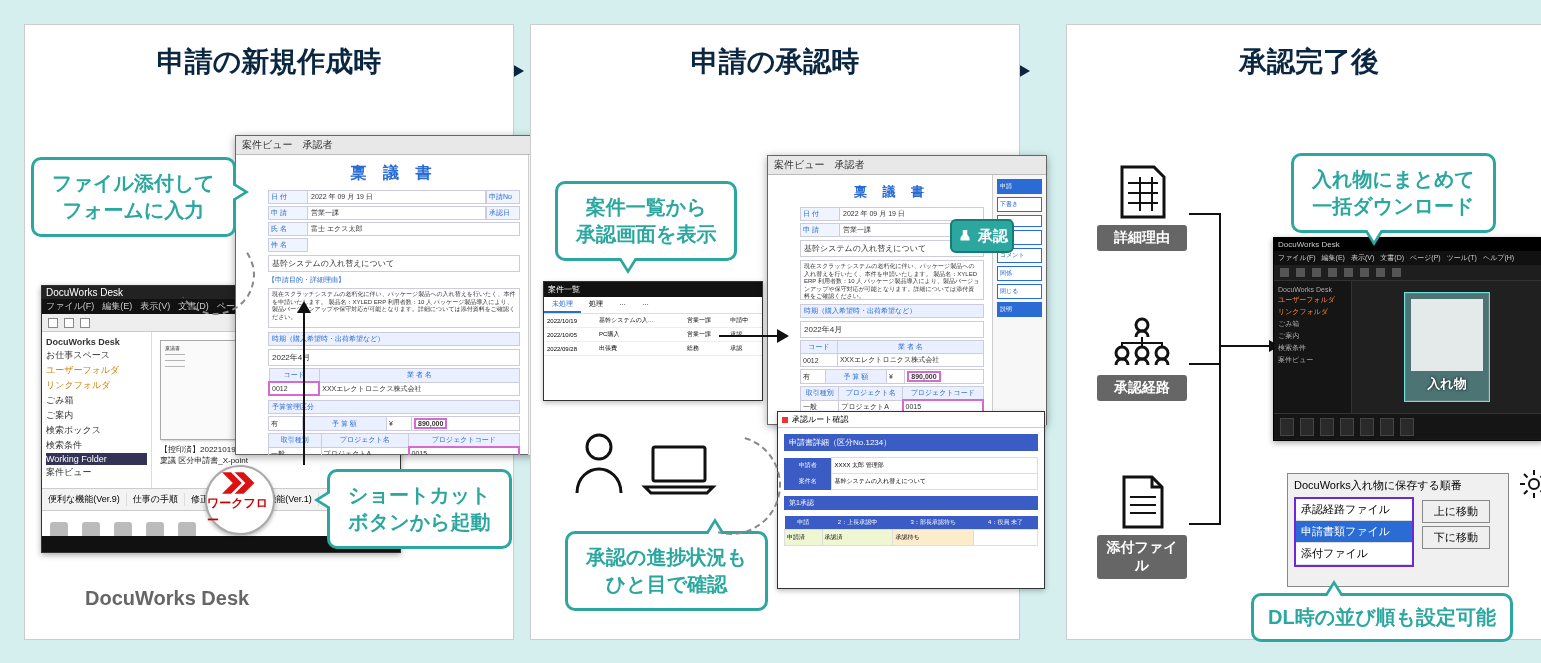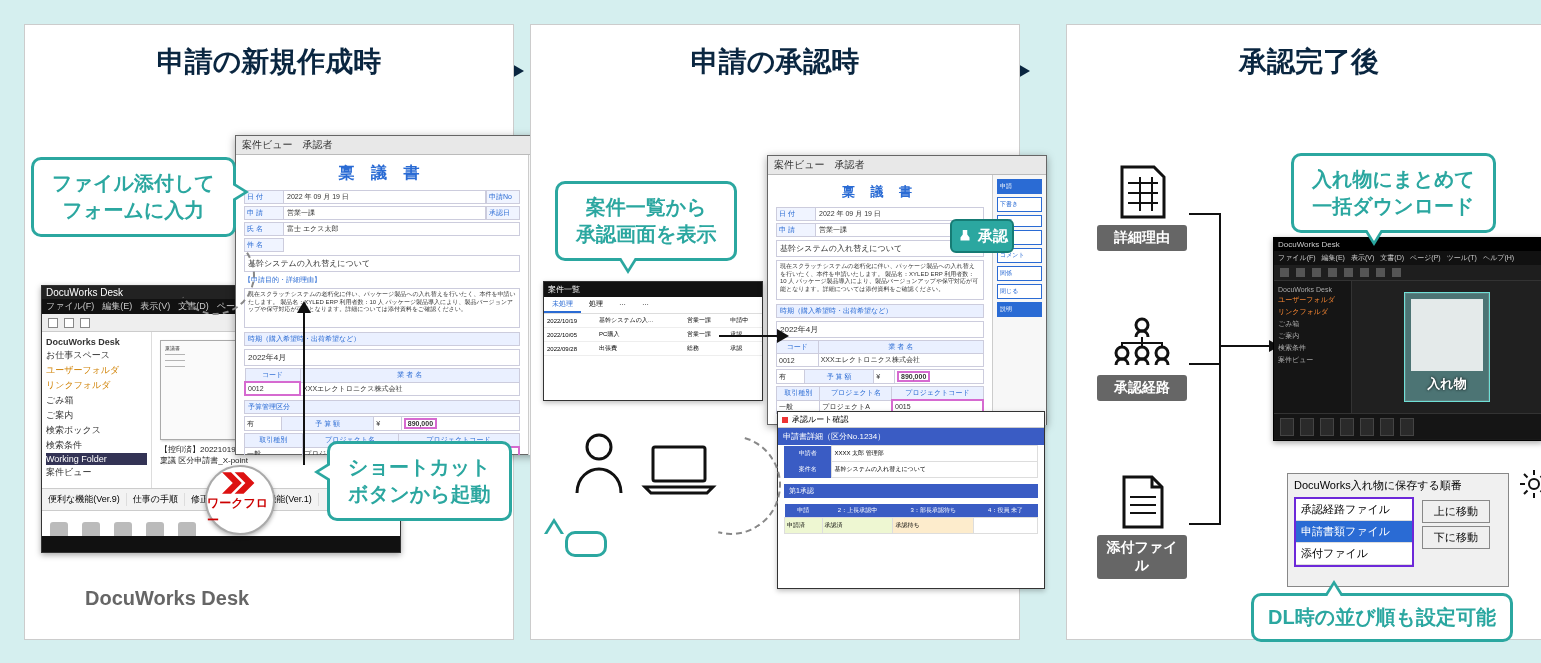--- a/index.html
+++ b/index.html
@@ -94,21 +94,21 @@
   .wf-badge svg { width:36px; height:24px; }
   .wf-badge span { font-size:12px; color:#c00; font-weight:700;}
 
   .form-window {
     position:absolute; left:210px; top:110px; width:360px; height:320px;
     background:#fff; border:1px solid #666;
     box-shadow:0 2px 8px rgba(0,0,0,.35);
     font-size:8px; color:#333;
   }
   .form-window .titlebar { background:#e8e8e8; font-size:10px; padding:2px 6px; border-bottom:1px solid #bbb;}
-  .form-window .inner { display:flex; height:calc(100% - 18px);}
+  .form-window .inner { display:flex; height:calc(100% - 18px);margin-left:24px;}
   .form-window .form-area { flex:1; padding:6px 8px; overflow:hidden;}
   .form-window .side {
     width:66px; border-left:1px solid #ccc; background:#f7f7f7;
     display:flex; flex-direction:column; gap:3px; padding:4px;
   }
   .form-window .side .btn {
     border:1px solid #2a6bd4; color:#2a6bd4; font-size:8px;
     padding:3px 2px; background:#fff; text-align:left; display:flex; align-items:center; gap:3px;
   }
   .form-window .side .btn.primary { background:#2a6bd4; color:#fff;}
@@ -168,21 +168,21 @@
     position:absolute; left:110px; top:418px; width:76px; height:52px;
   }
 
   .progress-win {
     position:absolute; left:246px; top:386px; width:268px; height:178px;
     border:1px solid #333; background:#fff; font-size:6px;
     box-shadow:0 2px 5px rgba(0,0,0,.25);
   }
   .progress-win .hd { background:#fff; border-bottom:1px solid #ccc; font-size:8px; padding:2px 4px; display:flex; align-items:center; gap:4px;}
   .progress-win .hd .dot { width:6px;height:6px;background:#e33;}
-  .progress-win .band { background:#3a5cc4; color:#fff; font-size:8px; padding:3px 5px; margin:0;}
+  .progress-win .band { background:#3a5cc4; color:#fff; font-size:8px; padding:3px 5px; margin:6px;}
   .progress-win table { width:calc(100% - 12px); margin:0 6px; border-collapse:collapse; font-size:6px;}
   .progress-win th { background:#3a5cc4; color:#fff; padding:2px; font-weight:400;}
   .progress-win td { padding:3px 2px; border:1px solid #ddd;}
   .progress-win td.s1 { background:#eef7d2;}
   .progress-win td.s2 { background:#fdeccc;}
   .progress-win td.s3 { background:#fff;}
   .progress-win .lbl { background:#3a5cc4; color:#fff; padding:2px 5px; font-size:7px; margin:6px;}
 
   
   .p3 { left:1036px; top:24px; width:486px; height:616px;margin-left:30px; }
@@ -432,21 +432,21 @@
     </div>
   </div>
 
   <div class="bubble" style="left:6px; top:132px;">
     <span style="white-space:pre-line">ファイル添付して
 フォームに入力</span>
     <span class="tail" style="right:-16px; top:22px; border-left:16px solid #2ba7a0; border-top:10px solid transparent; border-bottom:10px solid transparent;"></span>
     <span class="tail" style="right:-11px; top:24px; border-left:13px solid #fff; border-top:8px solid transparent; border-bottom:8px solid transparent;"></span>
   </div>
 
-  <div class="bubble" style="left:302px; top:416px;">
+  <div class="bubble" style="left:302px; top:444px;">
     <span style="white-space:pre-line">ショートカット
 ボタンから起動</span>
     <span class="tail" style="left:-16px; top:18px; border-right:16px solid #2ba7a0; border-top:10px solid transparent; border-bottom:10px solid transparent;"></span>
     <span class="tail" style="left:-11px; top:20px; border-right:13px solid #fff; border-top:8px solid transparent; border-bottom:8px solid transparent;"></span>
   </div>
 
   <div class="dotted-curve" style="left:150px; top:210px; width:80px; height:80px; transform:rotate(10deg);"></div>
 
   <div style="position:absolute; left:278px; top:280px; width:2px; height:160px; background:#111;"></div>
   <div style="position:absolute; left:272px; top:276px; border-bottom:12px solid #111; border-left:7px solid transparent; border-right:7px solid transparent;"></div>
@@ -626,20 +626,22 @@
       </table>
   </div>
 
   <div class="bubble" style="left:24px; top:156px;">
     <span style="white-space:pre-line">案件一覧から
 承認画面を表示</span>
     <span class="tail" style="left:60px; bottom:-16px; border-top:16px solid #2ba7a0; border-left:10px solid transparent; border-right:10px solid transparent;"></span>
     <span class="tail" style="left:62px; bottom:-11px; border-top:13px solid #fff; border-left:8px solid transparent; border-right:8px solid transparent;"></span>
   </div>
   <div class="bubble" style="left:34px; top:506px;">
+    <span style="white-space:pre-line">承認の進捗状況も
+ひと目で確認</span>
     <span class="tail" style="right:40px; top:-16px; border-bottom:16px solid #2ba7a0; border-left:10px solid transparent; border-right:10px solid transparent;"></span>
     <span class="tail" style="right:42px; top:-11px; border-bottom:13px solid #fff; border-left:8px solid transparent; border-right:8px solid transparent;"></span>
   </div>
 
   <div style="position:absolute; left:188px; top:310px; width:60px; height:2px; background:#111;"></div>
   <div style="position:absolute; left:246px; top:304px; border-left:12px solid #111; border-top:7px solid transparent; border-bottom:7px solid transparent;"></div>
   <div class="dotted-curve" style="left:150px; top:410px; width:100px; height:100px; transform:rotate(-30deg);"></div>
 </div>
 
 <div class="panel p3">

